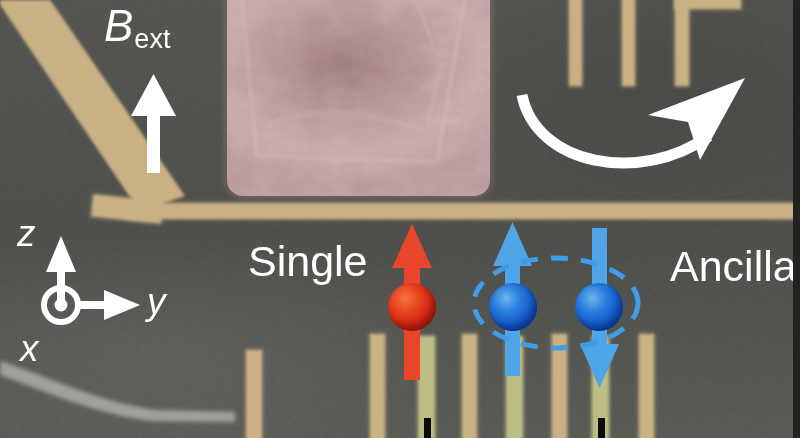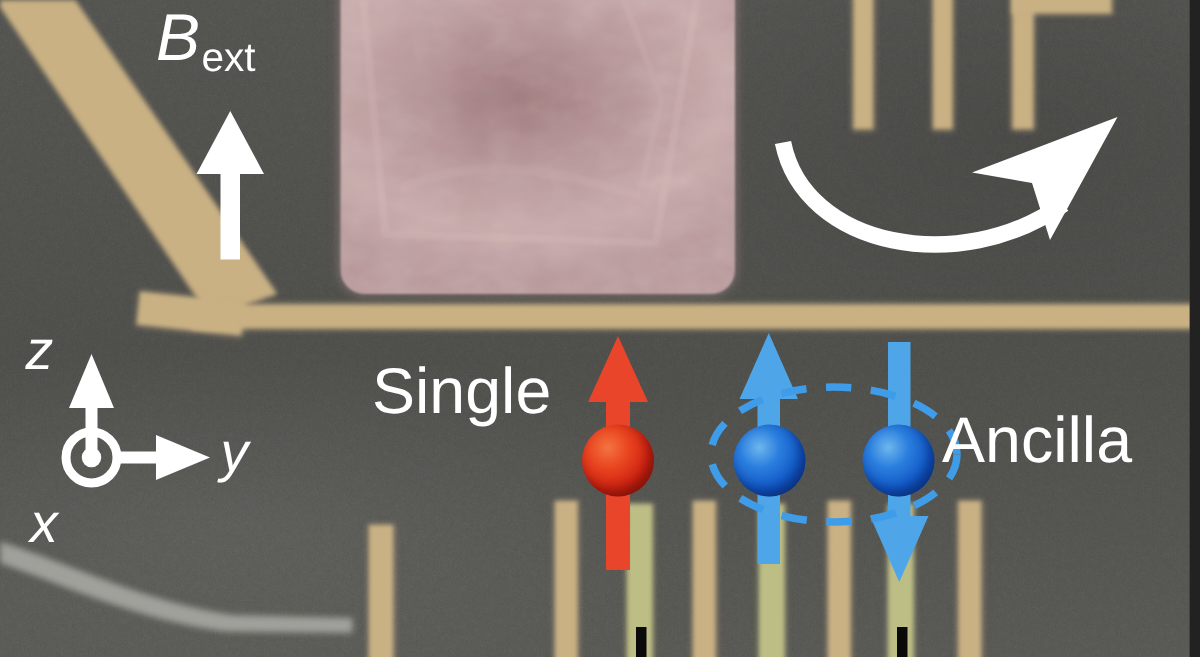--- a/index.html
+++ b/index.html
@@ -234,18 +234,18 @@
   </div>
 
   <div class="label label-axis" style="left:17px; top:215px;">z</div>
   <div class="label label-axis" style="left:147px; top:283px;">y</div>
   <div class="label label-axis" style="left:20px; top:330px;">x</div>
 
   <div class="label label-big" style="left:248px; top:240px;">
     <span class="l1">Single</span>
   </div>
 
-  <div class="label label-big" style="left:628px; top:245px;margin-top:28px;">Ancilla</div>
+  <div class="label label-big" style="left:670px; top:245px;">Ancilla</div>
 
   <div class="tick" style="left:424px; top:418px; width:7px; height:20px;"></div>
   <div class="tick" style="left:598px; top:418px; width:7px; height:20px;"></div>
 
 </div>
 
 </body></html>

